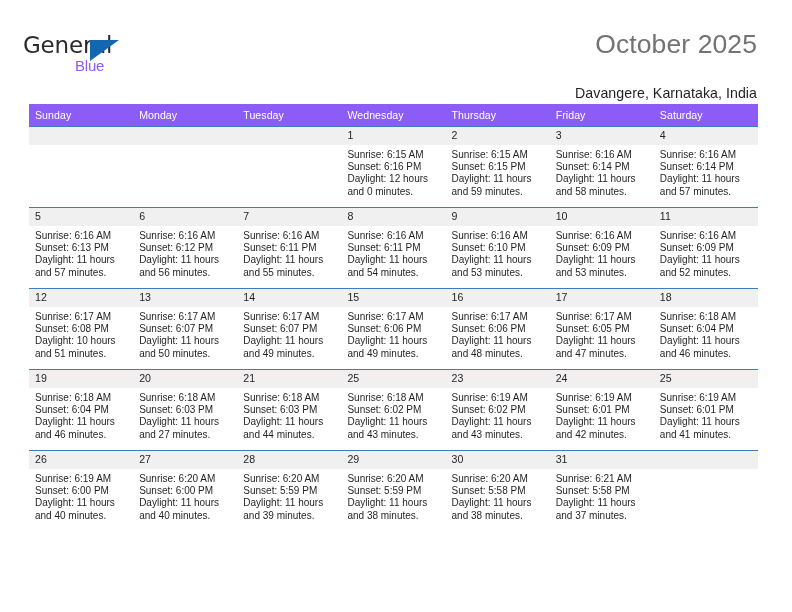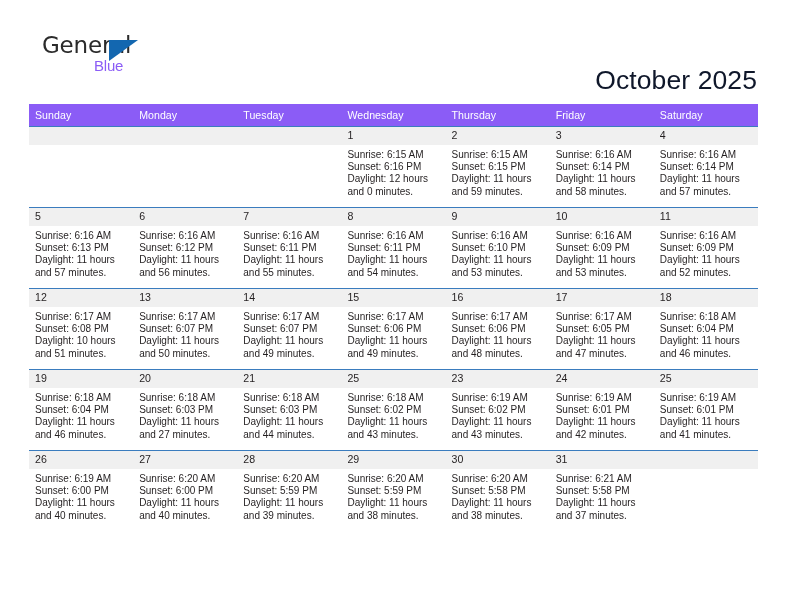--- a/index.html
+++ b/index.html
@@ -24,21 +24,21 @@
   
   .header {
     position: absolute;
     left: 0;
     top: 0;
     width: 792px;
     height: 100px;
   }
   .logo {
     position: absolute;
-    left: 42px;
+    left: 23px;
     top: 32px;
     width: 180px;
     height: 56px;
   }
   .logo-general {
     position: absolute;
     left: 0;
     top: 0;
     font-size: 23px;
     letter-spacing: -0.2px;
@@ -67,24 +67,23 @@
   }
   .title-block {
     position: absolute;
     right: 35px;
     top: 30px;
     text-align: right;
   }
   .cal-title {
     font-size: 26.5px;
     font-weight: 400;
-    color: #0f172a;
+    color: #737373;
     line-height: 1.12;
     letter-spacing: 0.1px;
-    margin-top: 36px;
   }
   .cal-subtitle {
     margin-top: 25px;
     font-size: 14.2px;
     font-weight: 400;
     color: #231f20;
     letter-spacing: 0.05px;
   }
 
   

